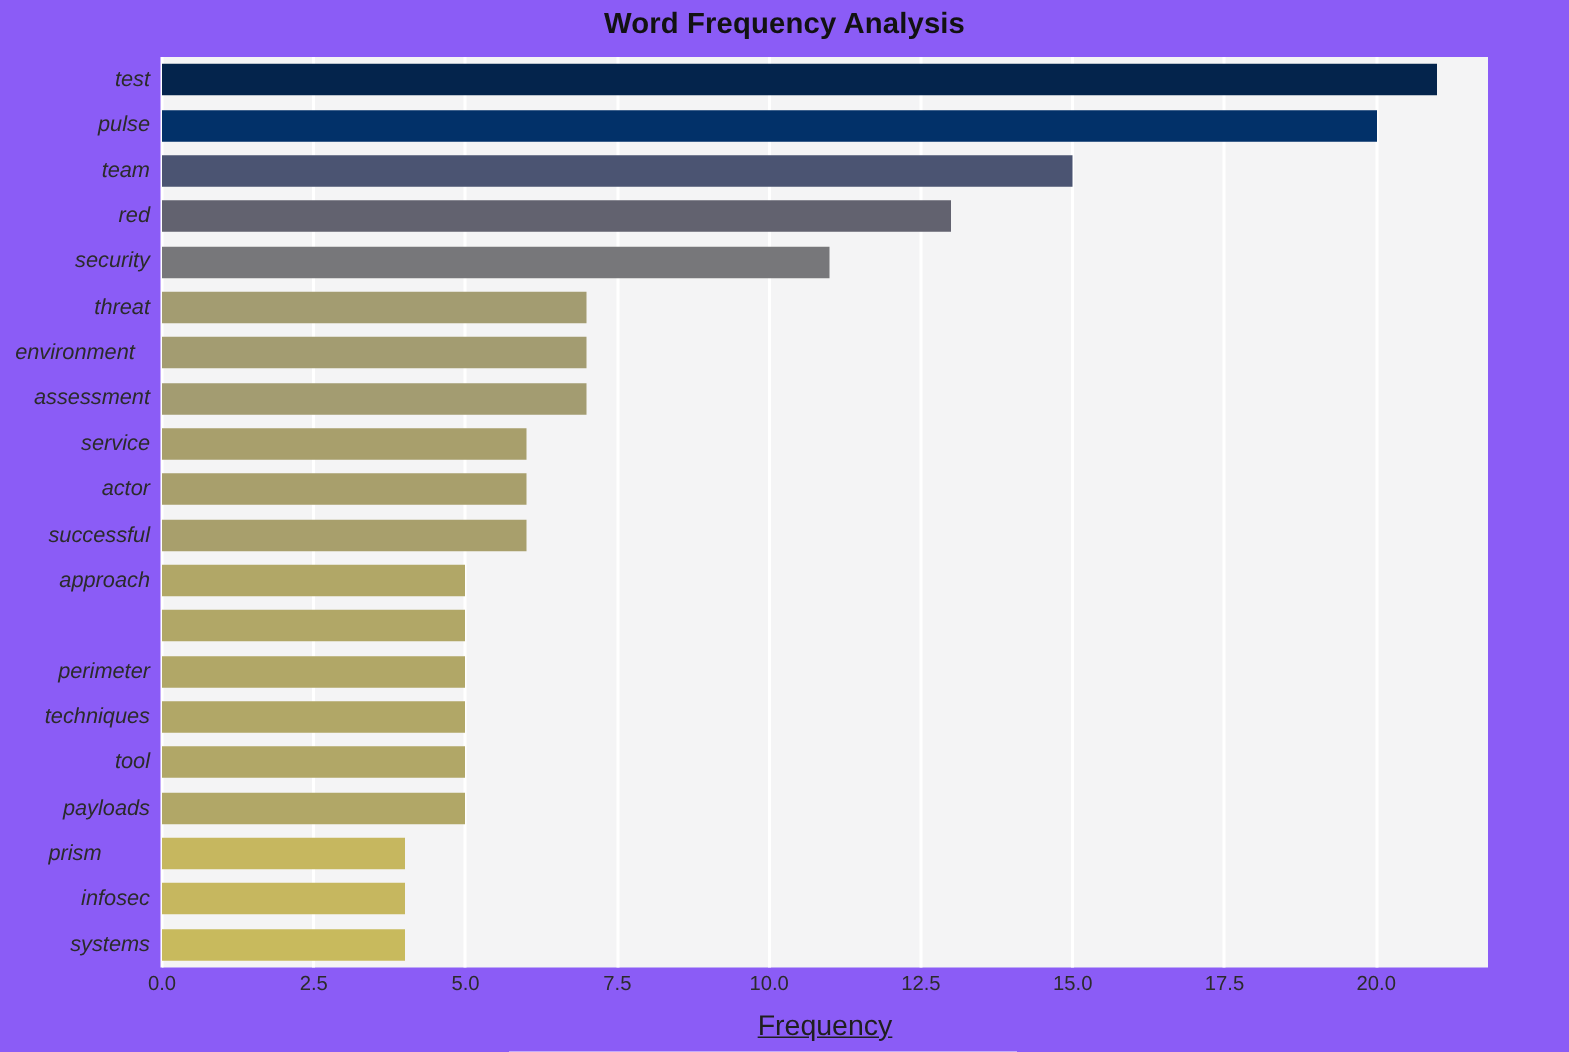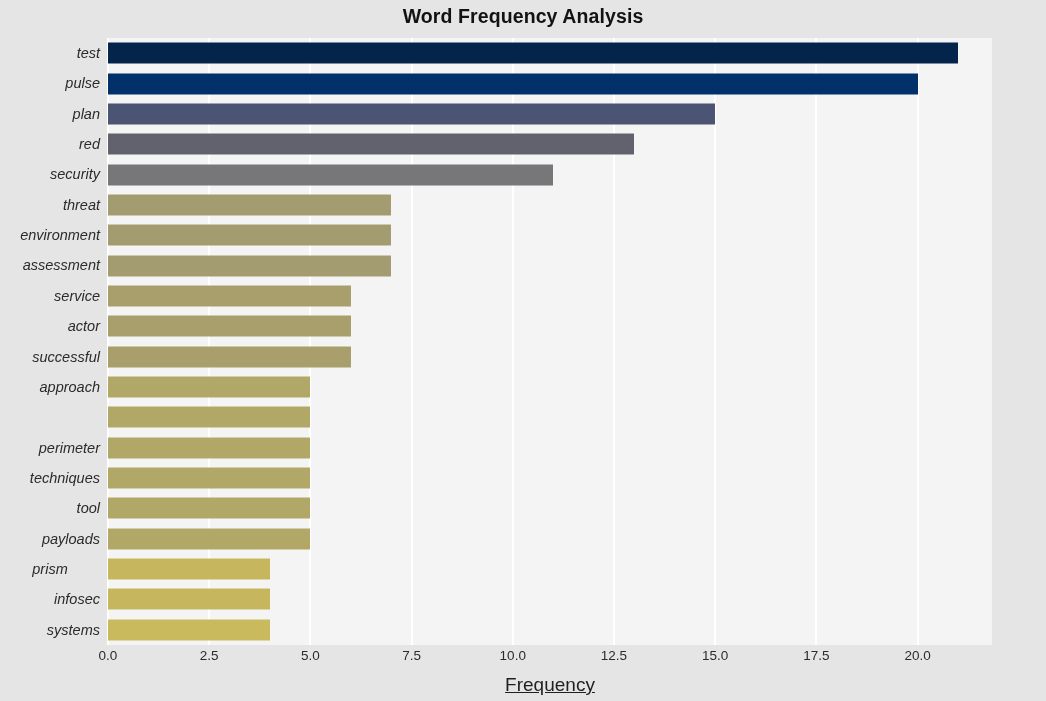--- a/index.html
+++ b/index.html
@@ -12,21 +12,21 @@
     height: 701px;
     font-family: "Liberation Sans", sans-serif;
     overflow: hidden;
     position: relative;
   }
 
   #figure {
     position: relative;
     width: 1046px;
     height: 701px;
-    background: #e5e5e5;
+    background: #8b5cf6;
   }
 
   
   #chart-title {
     position: absolute;
     left: 0;
     top: 5px;
     width: 1046px;
     text-align: center;
     font-size: 19.5px;
@@ -204,25 +204,25 @@
         </div>
         <div class="bar-row" style="top: 576.65px; height: 30.35px;">
           <div class="bar" title="systems: 4" style="width: 161.905px; background: rgb(200, 186, 93);"></div>
         </div>
       </div>
   </div>
 
   <div id="y-axis-labels">
       <div class="y-tick-label" style="top: 0px; height: 30.35px; line-height: 30.35px;">test</div>
       <div class="y-tick-label" style="top: 30.35px; height: 30.35px; line-height: 30.35px;">pulse</div>
-      <div class="y-tick-label" style="top: 60.7px; height: 30.35px; line-height: 30.35px;">plan</div>
+      <div class="y-tick-label" style="top: 60.7px; height: 30.35px; line-height: 30.35px;">team</div>
       <div class="y-tick-label" style="top: 91.05px; height: 30.35px; line-height: 30.35px;">red</div>
       <div class="y-tick-label" style="top: 121.4px; height: 30.35px; line-height: 30.35px;">security</div>
       <div class="y-tick-label" style="top: 151.75px; height: 30.35px; line-height: 30.35px;">threat</div>
-      <div class="y-tick-label" style="top: 182.1px; height: 30.35px; line-height: 30.35px;">environment</div>
+      <div class="y-tick-label" style="top: 182.1px; height: 30.35px; line-height: 30.35px; text-align: center;">environment</div>
       <div class="y-tick-label" style="top: 212.45px; height: 30.35px; line-height: 30.35px;">assessment</div>
       <div class="y-tick-label" style="top: 242.8px; height: 30.35px; line-height: 30.35px;">service</div>
       <div class="y-tick-label" style="top: 273.15px; height: 30.35px; line-height: 30.35px;">actor</div>
       <div class="y-tick-label" style="top: 303.5px; height: 30.35px; line-height: 30.35px;">successful</div>
       <div class="y-tick-label" style="top: 333.85px; height: 30.35px; line-height: 30.35px;">approach</div>
       <div class="y-tick-label" style="top: 394.55px; height: 30.35px; line-height: 30.35px;">perimeter</div>
       <div class="y-tick-label" style="top: 424.9px; height: 30.35px; line-height: 30.35px;">techniques</div>
       <div class="y-tick-label" style="top: 455.25px; height: 30.35px; line-height: 30.35px;">tool</div>
       <div class="y-tick-label" style="top: 485.6px; height: 30.35px; line-height: 30.35px;">payloads</div>
       <div class="y-tick-label" style="top: 515.95px; height: 30.35px; line-height: 30.35px; text-align: center;">prism</div>

